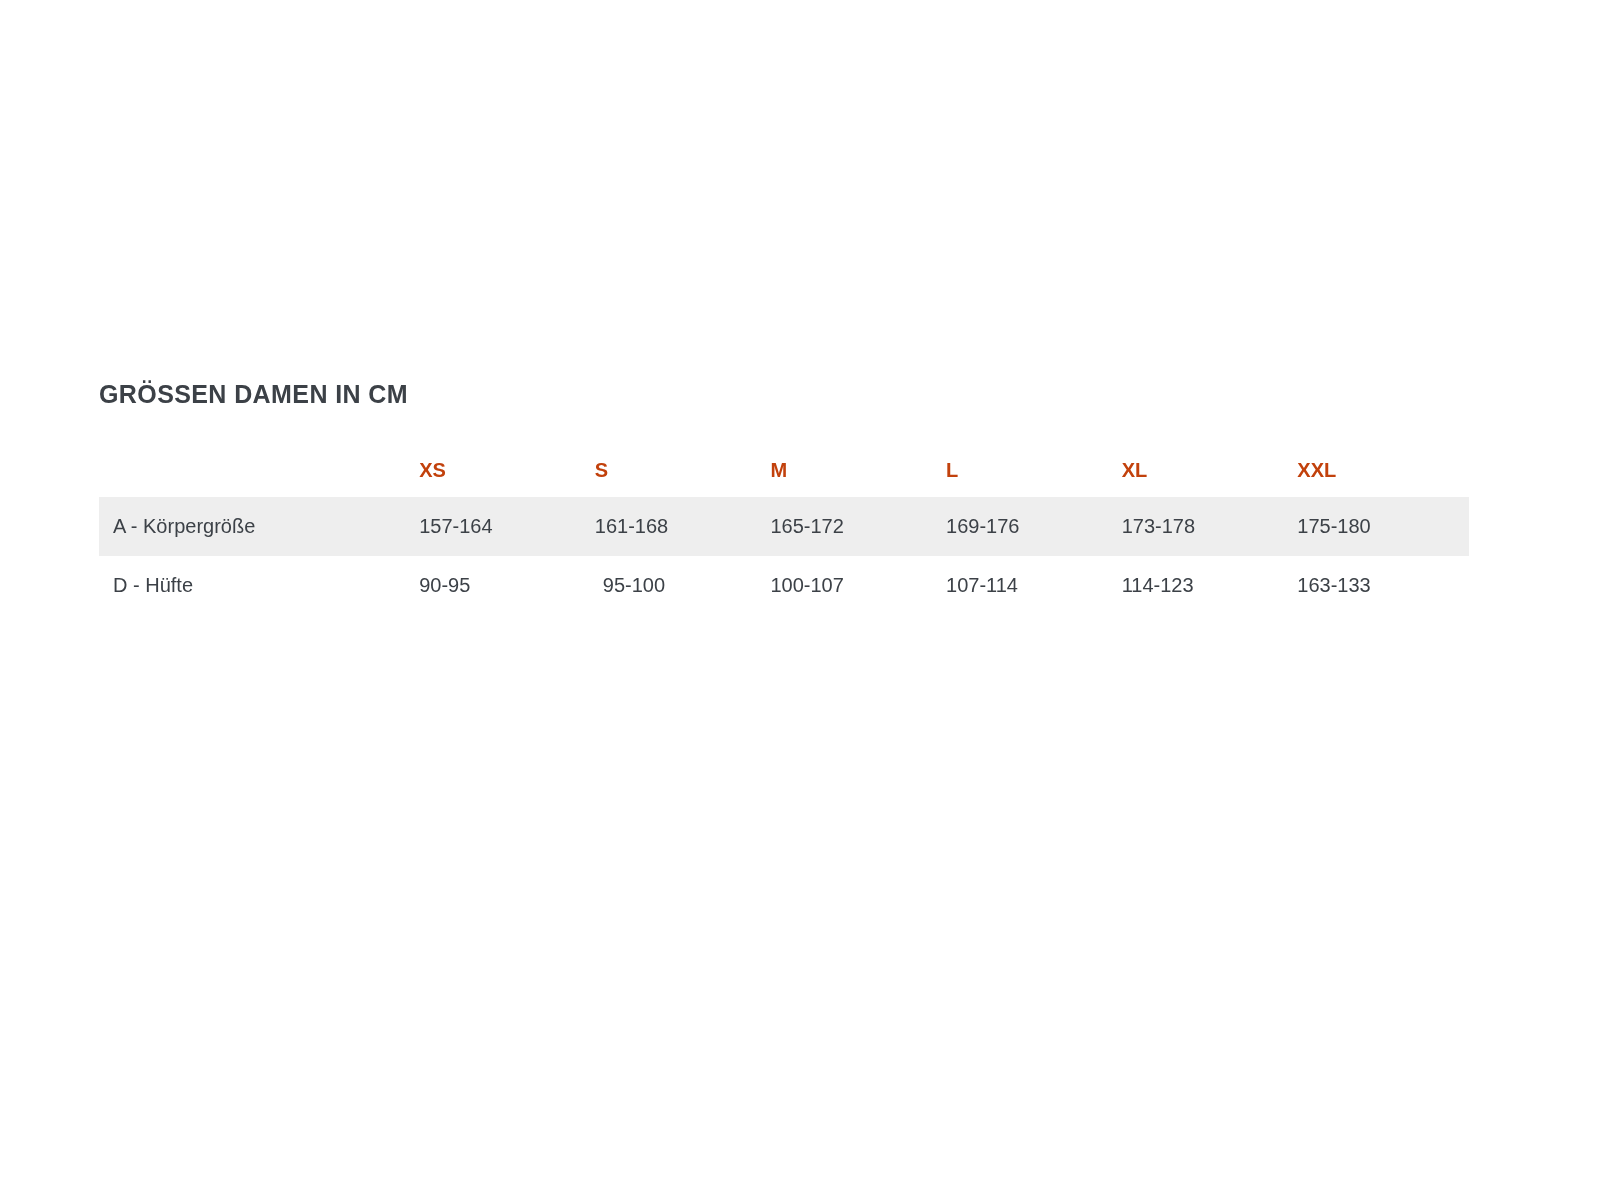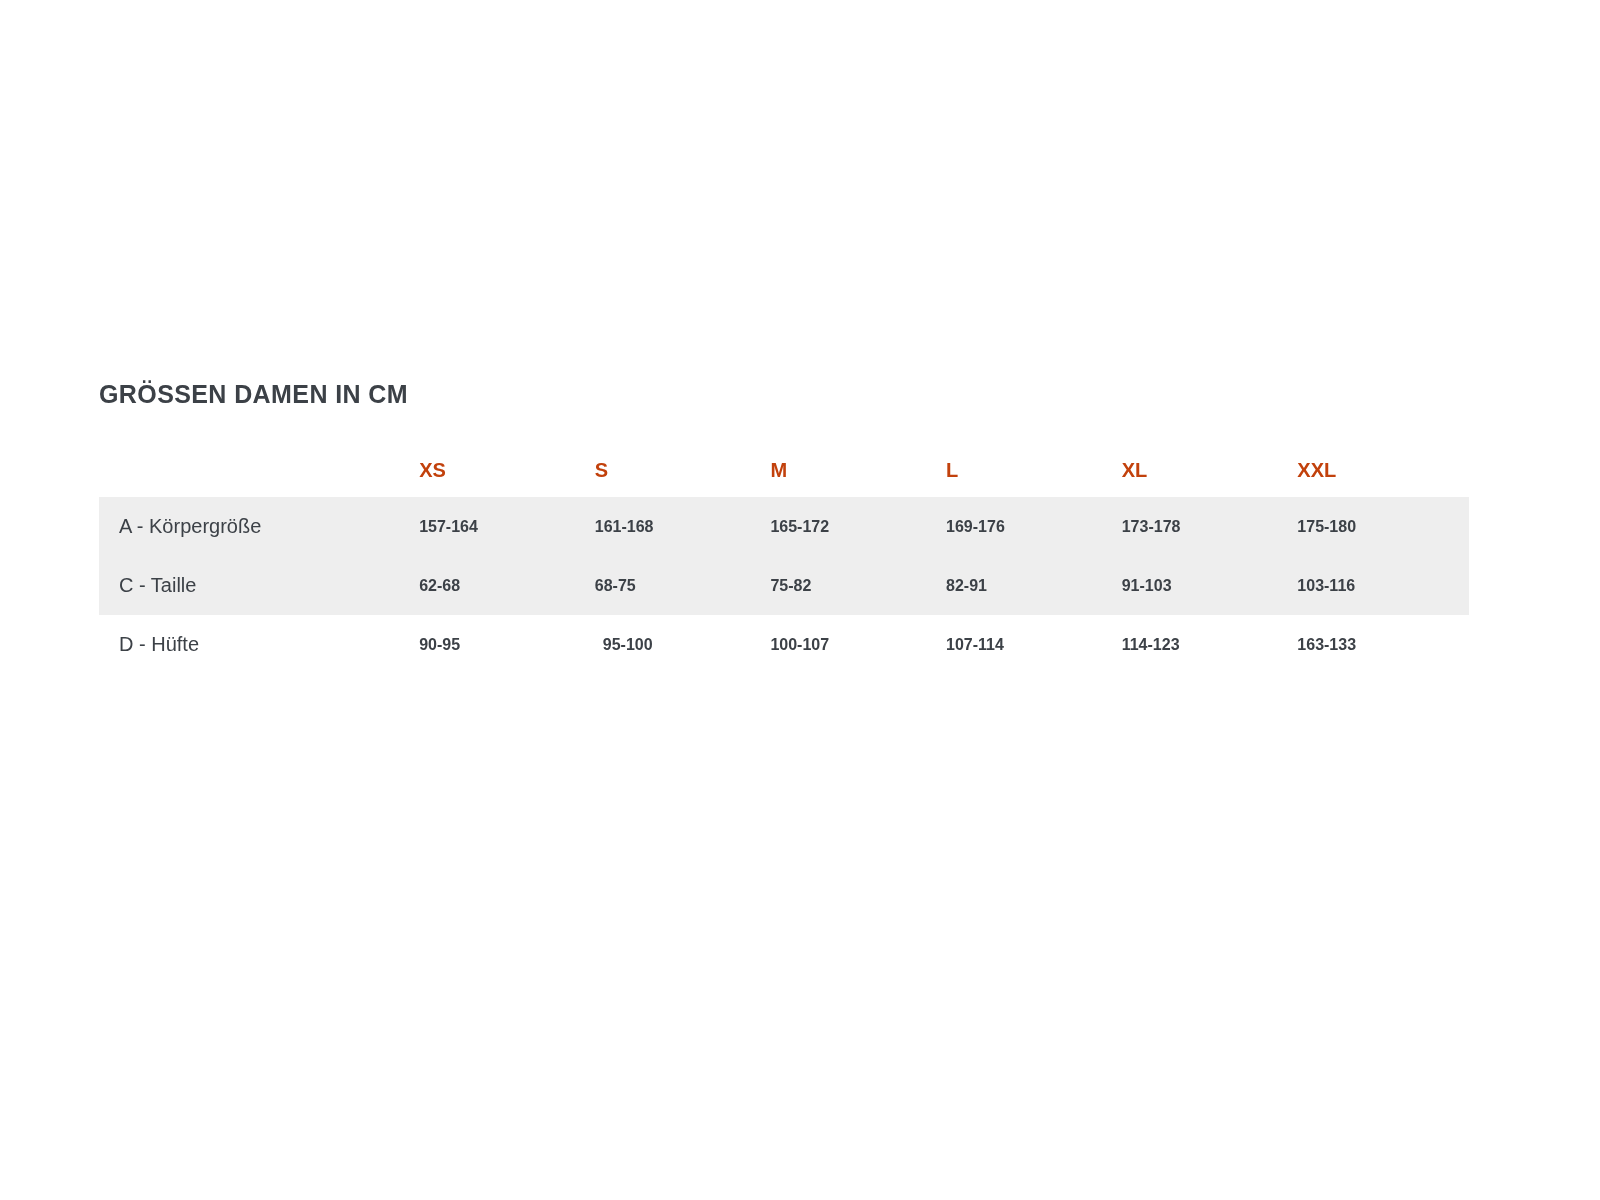--- a/index.html
+++ b/index.html
@@ -60,29 +60,29 @@
     color: #c2410c;
     background: #ffffff;
     padding-left: 0;
   }
   thead th.label-head { padding-left: 20px; }
   thead th.size-head { padding-left: 4px; }
   tbody tr { height: 59px; }
   tbody tr.shaded { background: #eeeeee; }
   tbody tr.plain { background: #ffffff; }
   tbody td.row-label {
-    padding-left: 20px;
+    padding-left: 14px;
     font-size: 20px;
     font-weight: normal;
     white-space: nowrap;
   }
   tbody td.val {
     padding-left: 4px;
-    font-size: 16px;
-    font-weight: bold;
+    font-size: 20px;
+    font-weight: normal;
     white-space: nowrap;
   }
   tbody td.val.indent { padding-left: 12px; }
 </style>
 </head>
 <body>
 
 <div class="sheet">
   <div class="size-table-block">
 
@@ -112,29 +112,20 @@
       <tbody>
         <tr class="shaded">
           <td class="row-label">A - Körpergröße</td>
           <td class="val">157-164</td>
           <td class="val">161-168</td>
           <td class="val">165-172</td>
           <td class="val">169-176</td>
           <td class="val">173-178</td>
           <td class="val">175-180</td>
         </tr>
-        <tr class="shaded">
-          <td class="row-label">C - Taille</td>
-          <td class="val">62-68</td>
-          <td class="val">68-75</td>
-          <td class="val">75-82</td>
-          <td class="val">82-91</td>
-          <td class="val">91-103</td>
-          <td class="val">103-116</td>
-        </tr>
         <tr class="plain">
           <td class="row-label">D - Hüfte</td>
           <td class="val">90-95</td>
           <td class="val indent">95-100</td>
           <td class="val">100-107</td>
           <td class="val">107-114</td>
           <td class="val">114-123</td>
           <td class="val">163-133</td>
         </tr>
       </tbody>

